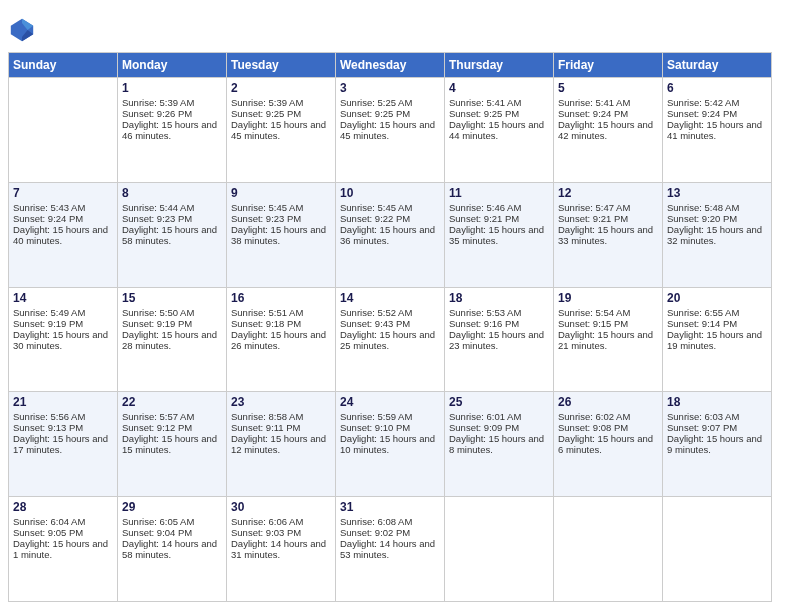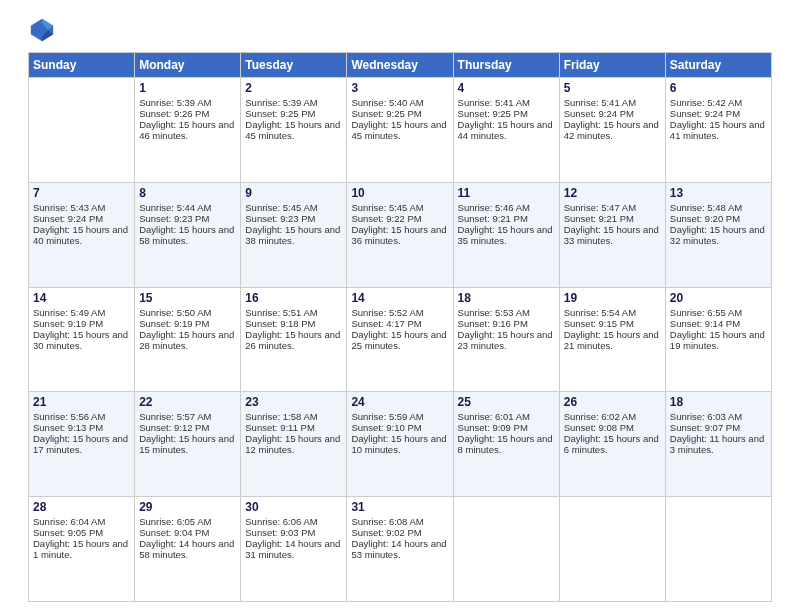--- a/index.html
+++ b/index.html
@@ -6,21 +6,21 @@
     body {
       font-family: Arial, sans-serif;
       background: #fff;
       width: 792px;
       height: 612px;
       overflow: hidden;
     }
     .page {
       width: 792px;
       height: 612px;
-      padding: 16px 20px 10px 28px;
+      padding: 16px 20px 10px 8px;
       display: flex;
       flex-direction: column;
     }
     .header {
       display: flex;
       justify-content: space-between;
       align-items: flex-start;
       margin-bottom: 8px;
     }
     .logo {
@@ -139,21 +139,21 @@
             <div>Daylight: 15 hours and 46 minutes.</div>
           </td>
           <td>
             <span class="day-num">2</span>
             <div>Sunrise: 5:39 AM</div>
             <div>Sunset: 9:25 PM</div>
             <div>Daylight: 15 hours and 45 minutes.</div>
           </td>
           <td>
             <span class="day-num">3</span>
-            <div>Sunrise: 5:40 AM</div>
+            <div>Sunrise: 5:25 AM</div>
             <div>Sunset: 9:25 PM</div>
             <div>Daylight: 15 hours and 45 minutes.</div>
           </td>
           <td>
             <span class="day-num">4</span>
             <div>Sunrise: 5:41 AM</div>
             <div>Sunset: 9:25 PM</div>
             <div>Daylight: 15 hours and 44 minutes.</div>
           </td>
           <td>
@@ -228,21 +228,21 @@
           </td>
           <td>
             <span class="day-num">16</span>
             <div>Sunrise: 5:51 AM</div>
             <div>Sunset: 9:18 PM</div>
             <div>Daylight: 15 hours and 26 minutes.</div>
           </td>
           <td>
             <span class="day-num">14</span>
             <div>Sunrise: 5:52 AM</div>
-            <div>Sunset: 4:17 PM</div>
+            <div>Sunset: 9:43 PM</div>
             <div>Daylight: 15 hours and 25 minutes.</div>
           </td>
           <td>
             <span class="day-num">18</span>
             <div>Sunrise: 5:53 AM</div>
             <div>Sunset: 9:16 PM</div>
             <div>Daylight: 15 hours and 23 minutes.</div>
           </td>
           <td>
             <span class="day-num">19</span>
@@ -265,21 +265,21 @@
             <div>Daylight: 15 hours and 17 minutes.</div>
           </td>
           <td>
             <span class="day-num">22</span>
             <div>Sunrise: 5:57 AM</div>
             <div>Sunset: 9:12 PM</div>
             <div>Daylight: 15 hours and 15 minutes.</div>
           </td>
           <td>
             <span class="day-num">23</span>
-            <div>Sunrise: 1:58 AM</div>
+            <div>Sunrise: 8:58 AM</div>
             <div>Sunset: 9:11 PM</div>
             <div>Daylight: 15 hours and 12 minutes.</div>
           </td>
           <td>
             <span class="day-num">24</span>
             <div>Sunrise: 5:59 AM</div>
             <div>Sunset: 9:10 PM</div>
             <div>Daylight: 15 hours and 10 minutes.</div>
           </td>
           <td>
@@ -291,21 +291,21 @@
           <td>
             <span class="day-num">26</span>
             <div>Sunrise: 6:02 AM</div>
             <div>Sunset: 9:08 PM</div>
             <div>Daylight: 15 hours and 6 minutes.</div>
           </td>
           <td>
             <span class="day-num">18</span>
             <div>Sunrise: 6:03 AM</div>
             <div>Sunset: 9:07 PM</div>
-            <div>Daylight: 11 hours and 3 minutes.</div>
+            <div>Daylight: 15 hours and 9 minutes.</div>
           </td>
         </tr>
         <tr>
           <td>
             <span class="day-num">28</span>
             <div>Sunrise: 6:04 AM</div>
             <div>Sunset: 9:05 PM</div>
             <div>Daylight: 15 hours and 1 minute.</div>
           </td>
           <td>

